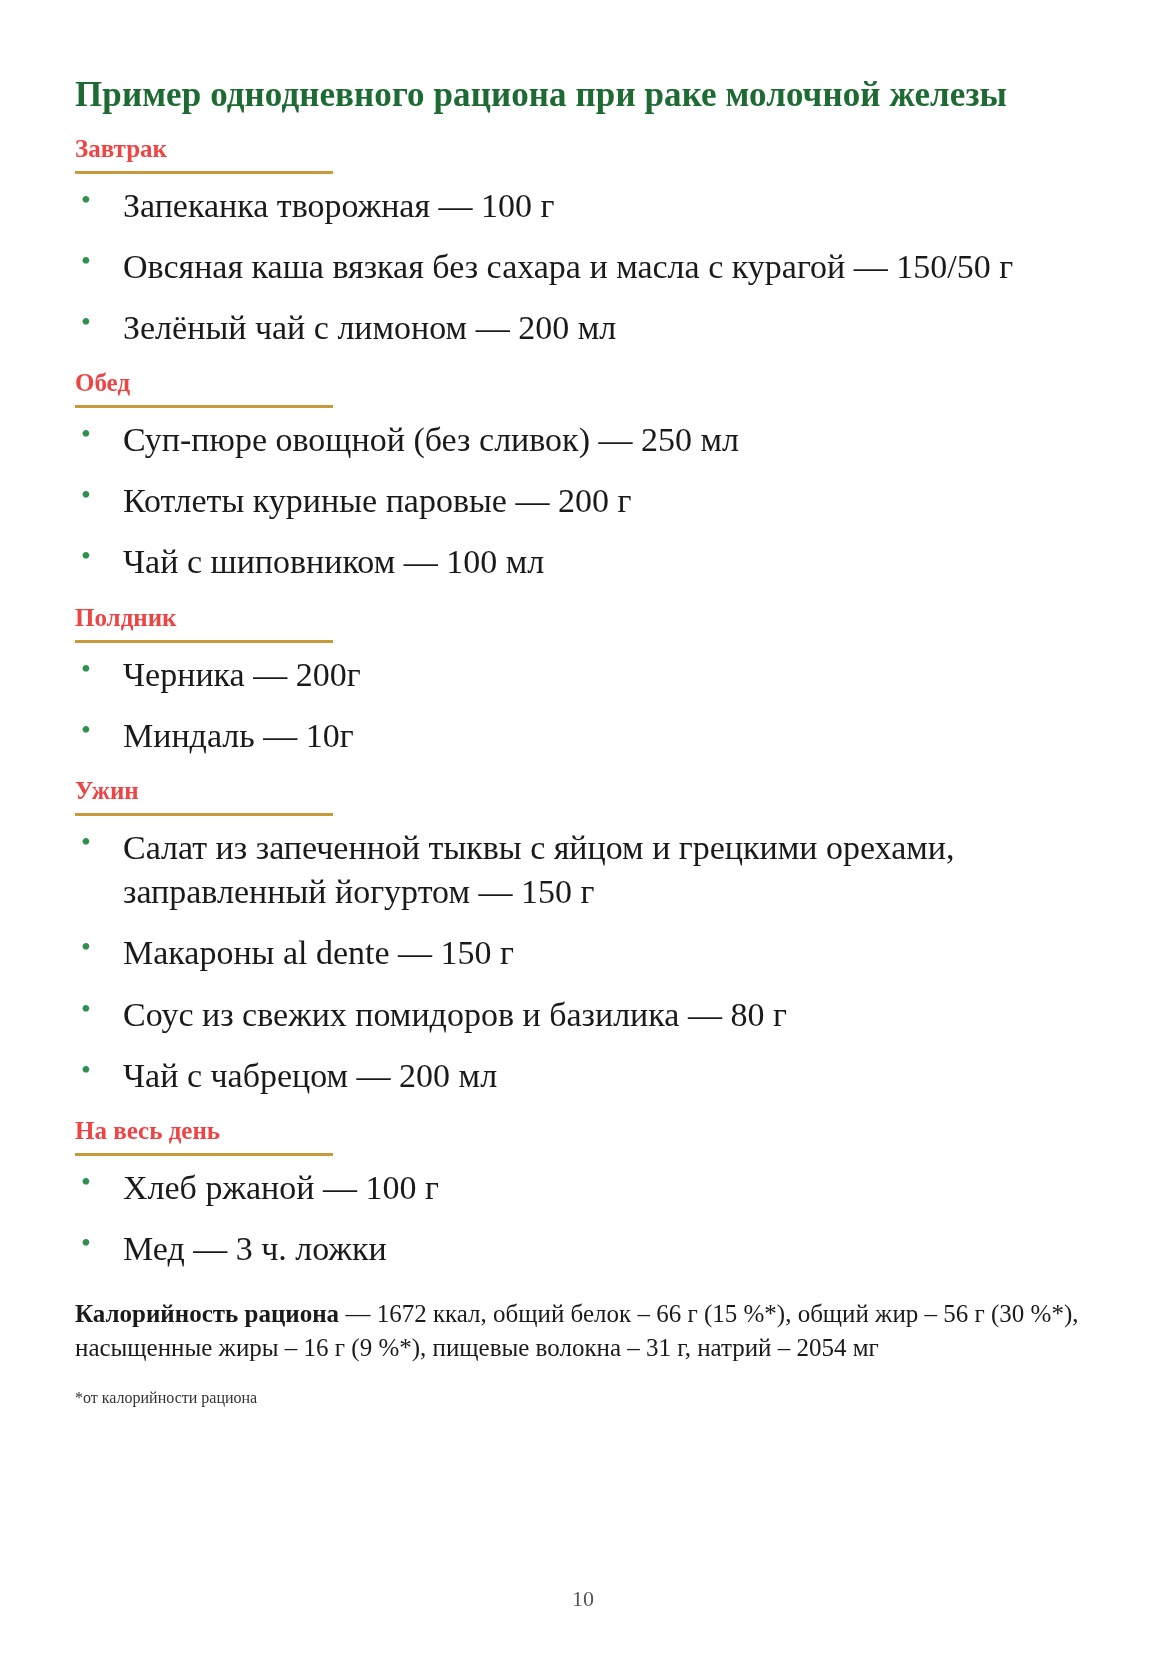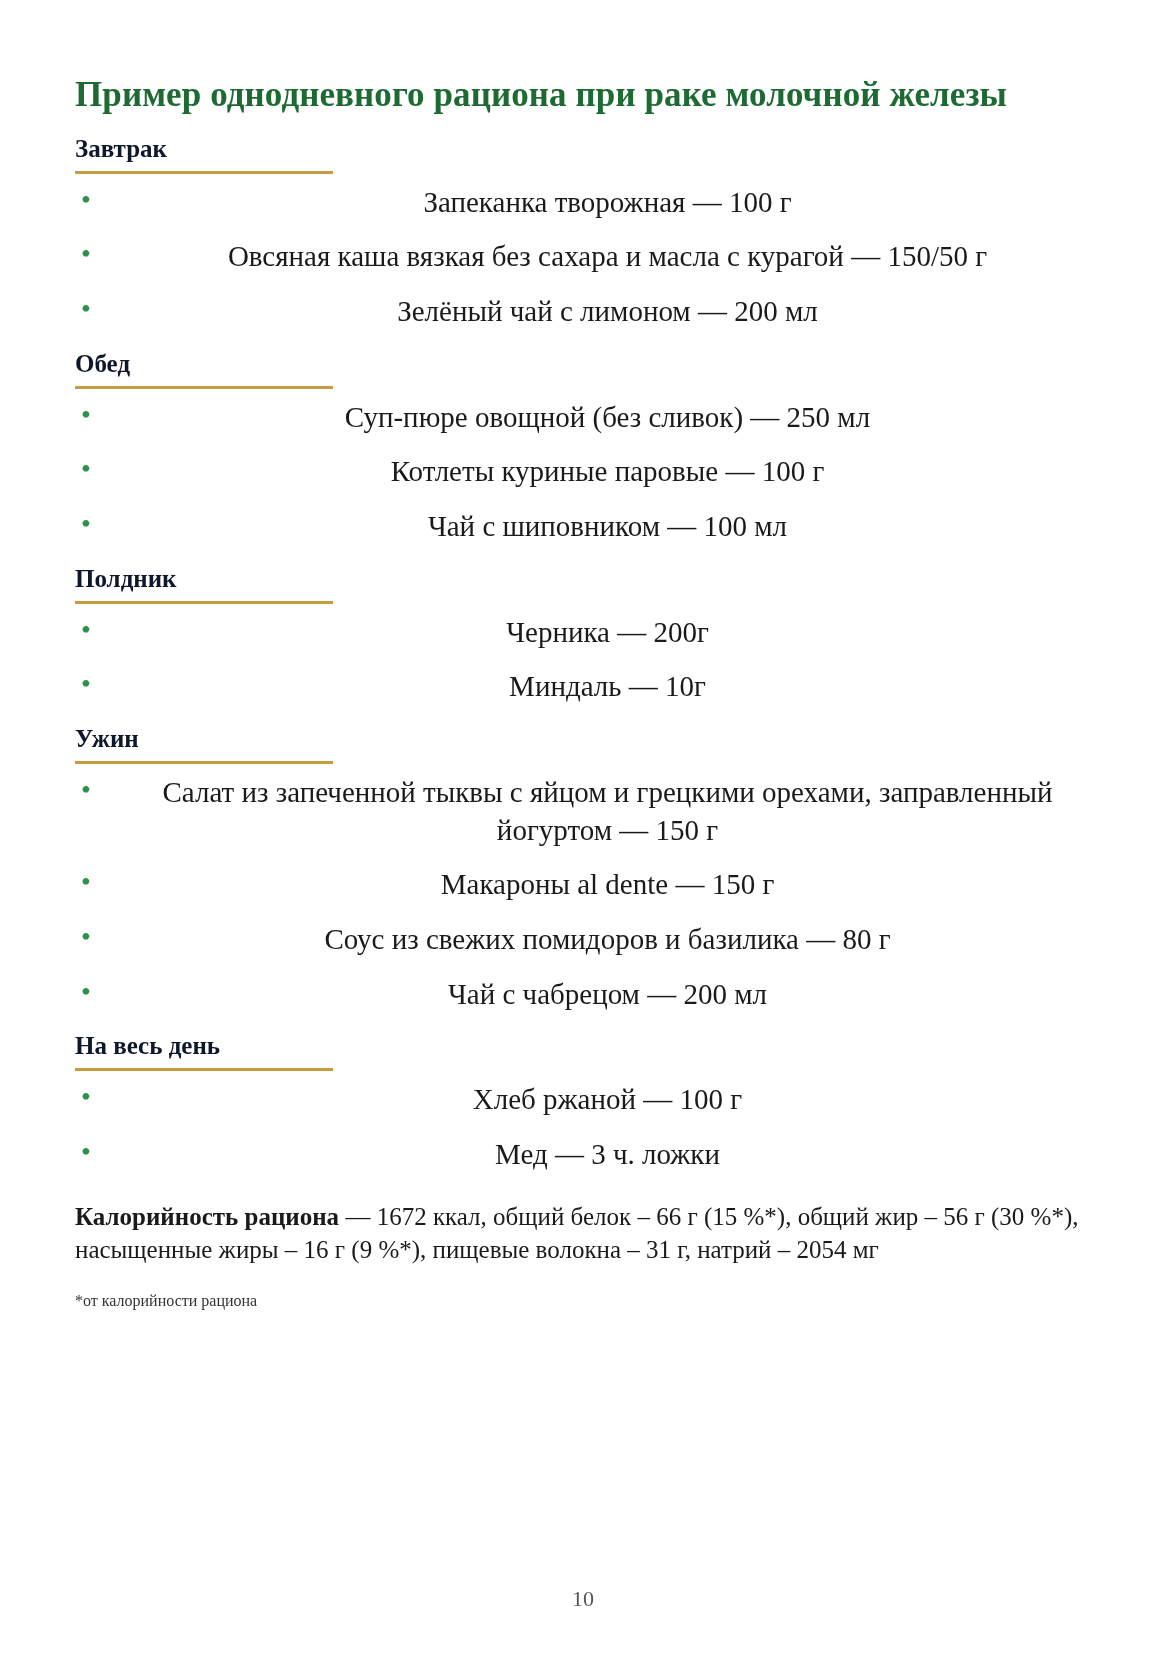--- a/index.html
+++ b/index.html
@@ -32,43 +32,42 @@
     letter-spacing: 0.1px;
   }
   .section {
     margin-top: 18px;
   }
   .section-heading {
     font-family: "Liberation Serif", serif;
     font-weight: bold;
     font-size: 25px;
     line-height: 1.2;
-    color: #0f172a;
+    color: #ef4444;
     margin: 0 0 4px 0;
     display: inline-block;
   }
   .heading-rule {
     width: 258px;
     height: 3px;
     background: #c79a3d;
     margin: 3px 0 10px 0;
   }
   ul.items {
     list-style: none;
     margin: 0;
     padding: 0;
   }
   ul.items li {
     position: relative;
     padding-left: 48px;
-    font-size: 29px;
+    font-size: 34px;
     line-height: 1.30;
     margin-bottom: 17px;
     color: #1a1a1a;
-    text-align: center;
   }
   ul.items li:before {
     content: "•";
     position: absolute;
     left: 6px;
     top: -2px;
     color: #2f8f4e;
     font-size: 28px;
     line-height: 1.3;
   }
@@ -112,21 +111,21 @@
       <li>Овсяная каша вязкая без сахара и масла с курагой — 150/50 г</li>
       <li>Зелёный чай с лимоном — 200 мл</li>
     </ul>
   </div>
 
   <div class="section">
     <div class="section-heading">Обед</div>
     <div class="heading-rule"></div>
     <ul class="items">
       <li>Суп-пюре овощной (без сливок) — 250 мл</li>
-      <li>Котлеты куриные паровые — 100 г</li>
+      <li>Котлеты куриные паровые — 200 г</li>
       <li>Чай с шиповником — 100 мл</li>
     </ul>
   </div>
 
   <div class="section">
     <div class="section-heading">Полдник</div>
     <div class="heading-rule"></div>
     <ul class="items">
       <li>Черника — 200г</li>
       <li>Миндаль — 10г</li>

